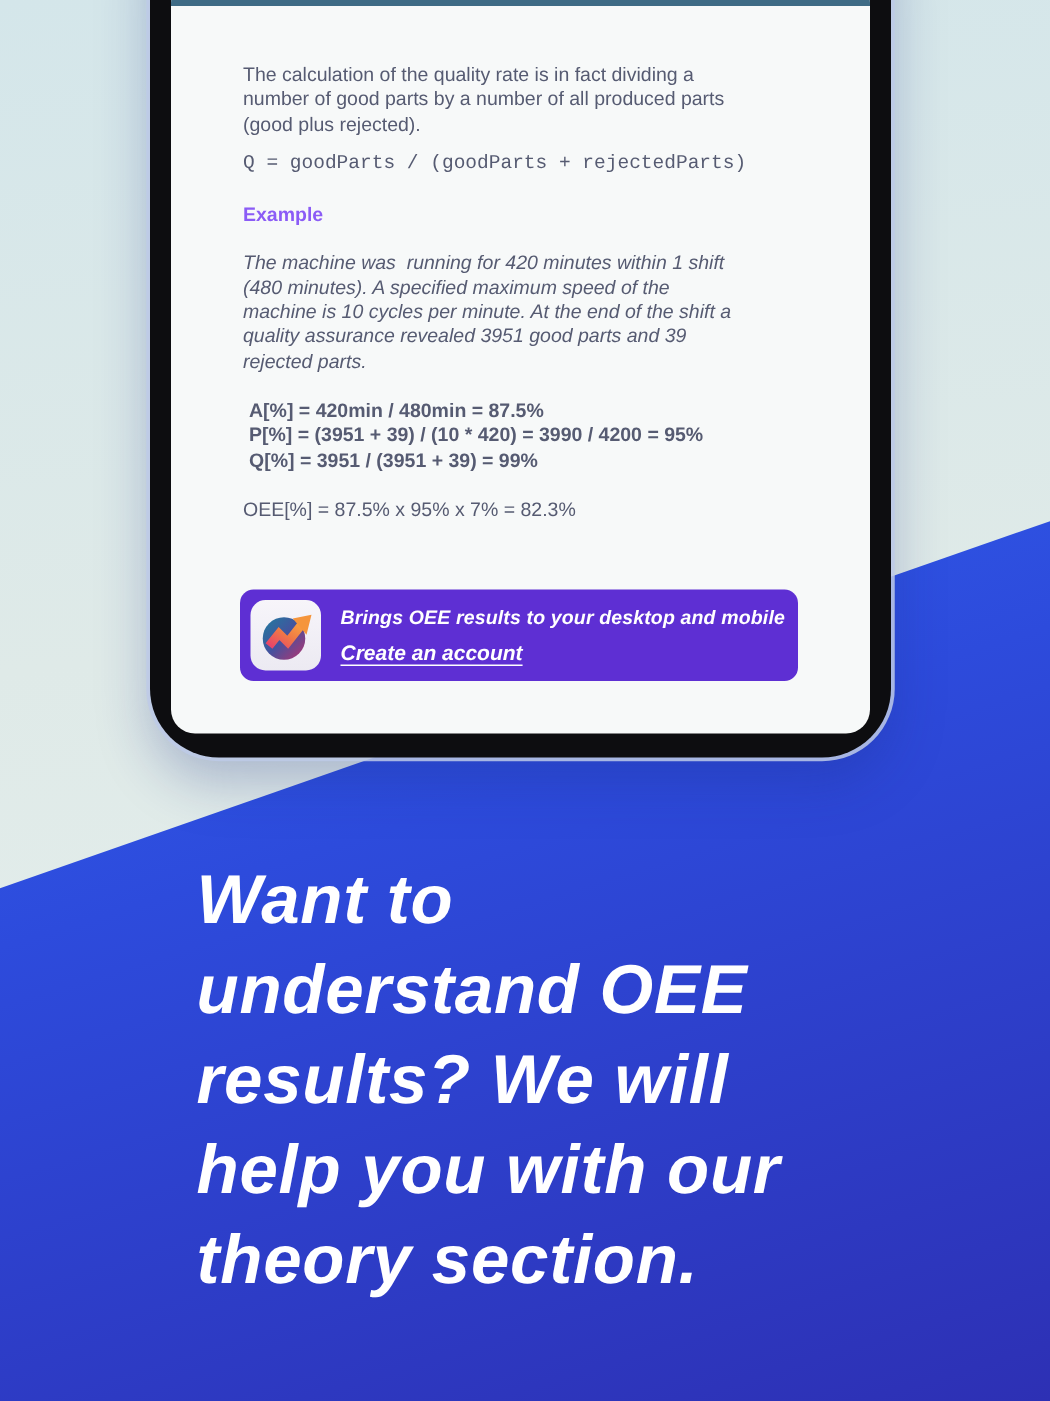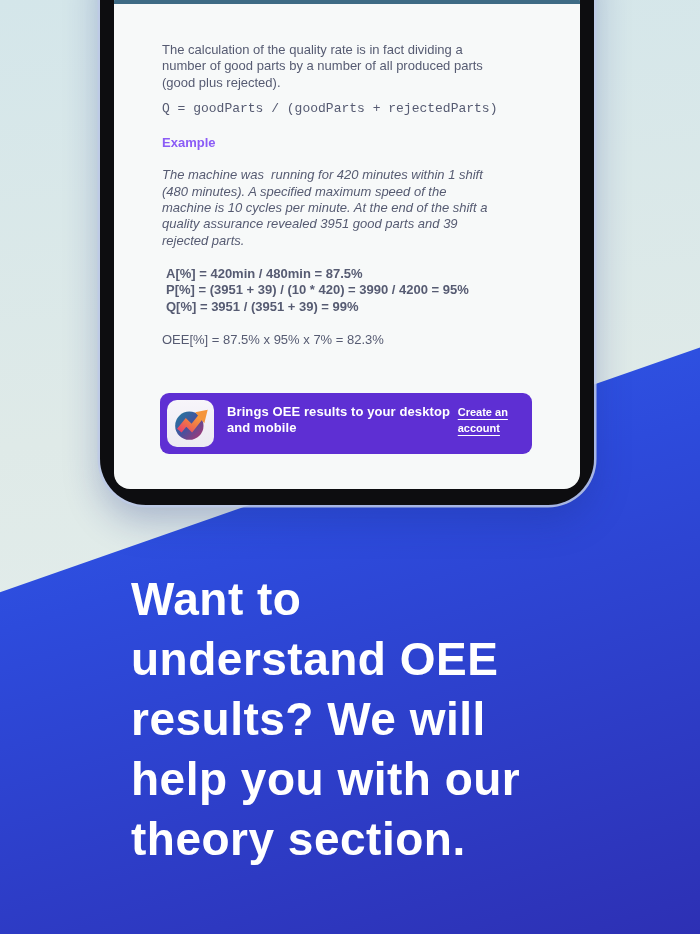--- a/index.html
+++ b/index.html
@@ -20,21 +20,21 @@
   .blue-hero {
     position: absolute; inset: 0;
     background: linear-gradient(163deg, #3160ee 28%, #2d4bdc 55%, #2d30b4 100%);
     clip-path: polygon(0 63.4%, 100% 37.2%, 100% 100%, 0 100%);
   }
   .headline {
     position: absolute; left: 131px; top: 569px;
     margin: 0;
     font-size: 46px; line-height: 60px; font-weight: 700;
     letter-spacing: 0.5px;
-    color: #ffffff; white-space: pre-line;
+    color: #ffffff; white-space: pre-line; font-style: italic;
   }
 
   
   .tablet {
     position: absolute; left: 100px; top: -72px;
     width: 494px; height: 577px;
     background: #0d0d10;
     border-radius: 46px;
     box-shadow: 0 0 0 2.5px rgba(189,202,231,0.85), 0 16px 36px rgba(24,44,130,0.28);
   }
@@ -71,27 +71,27 @@
     padding: 0 0 0 7px; box-sizing: border-box;
     gap: 13px;
     cursor: pointer;
   }
   .app-icon {
     width: 47px; height: 47px; flex: 0 0 47px;
     background: linear-gradient(180deg, #f7f5fa, #eceaf2);
     border-radius: 10px;
     display: flex; align-items: center; justify-content: center;
   }
-  .banner-text { display: flex; flex-direction: row; }
+  .banner-text { display: flex; flex-direction: column; font-style: italic; }
   .banner-title {
     color: #ffffff; font-size: 13px; font-weight: 700;
     letter-spacing: 0.1px; margin-bottom: 7px;
   }
   .banner-link {
-    color: #ffffff; font-size: 11px; font-weight: 700;
+    color: #ffffff; font-size: 14px; font-weight: 700;
     text-decoration: underline; text-underline-offset: 3px;
     text-decoration-thickness: 1px;
     align-self: flex-start;
   }
 </style>
 </head>
 <body>
 
 <div class="stage">
 

